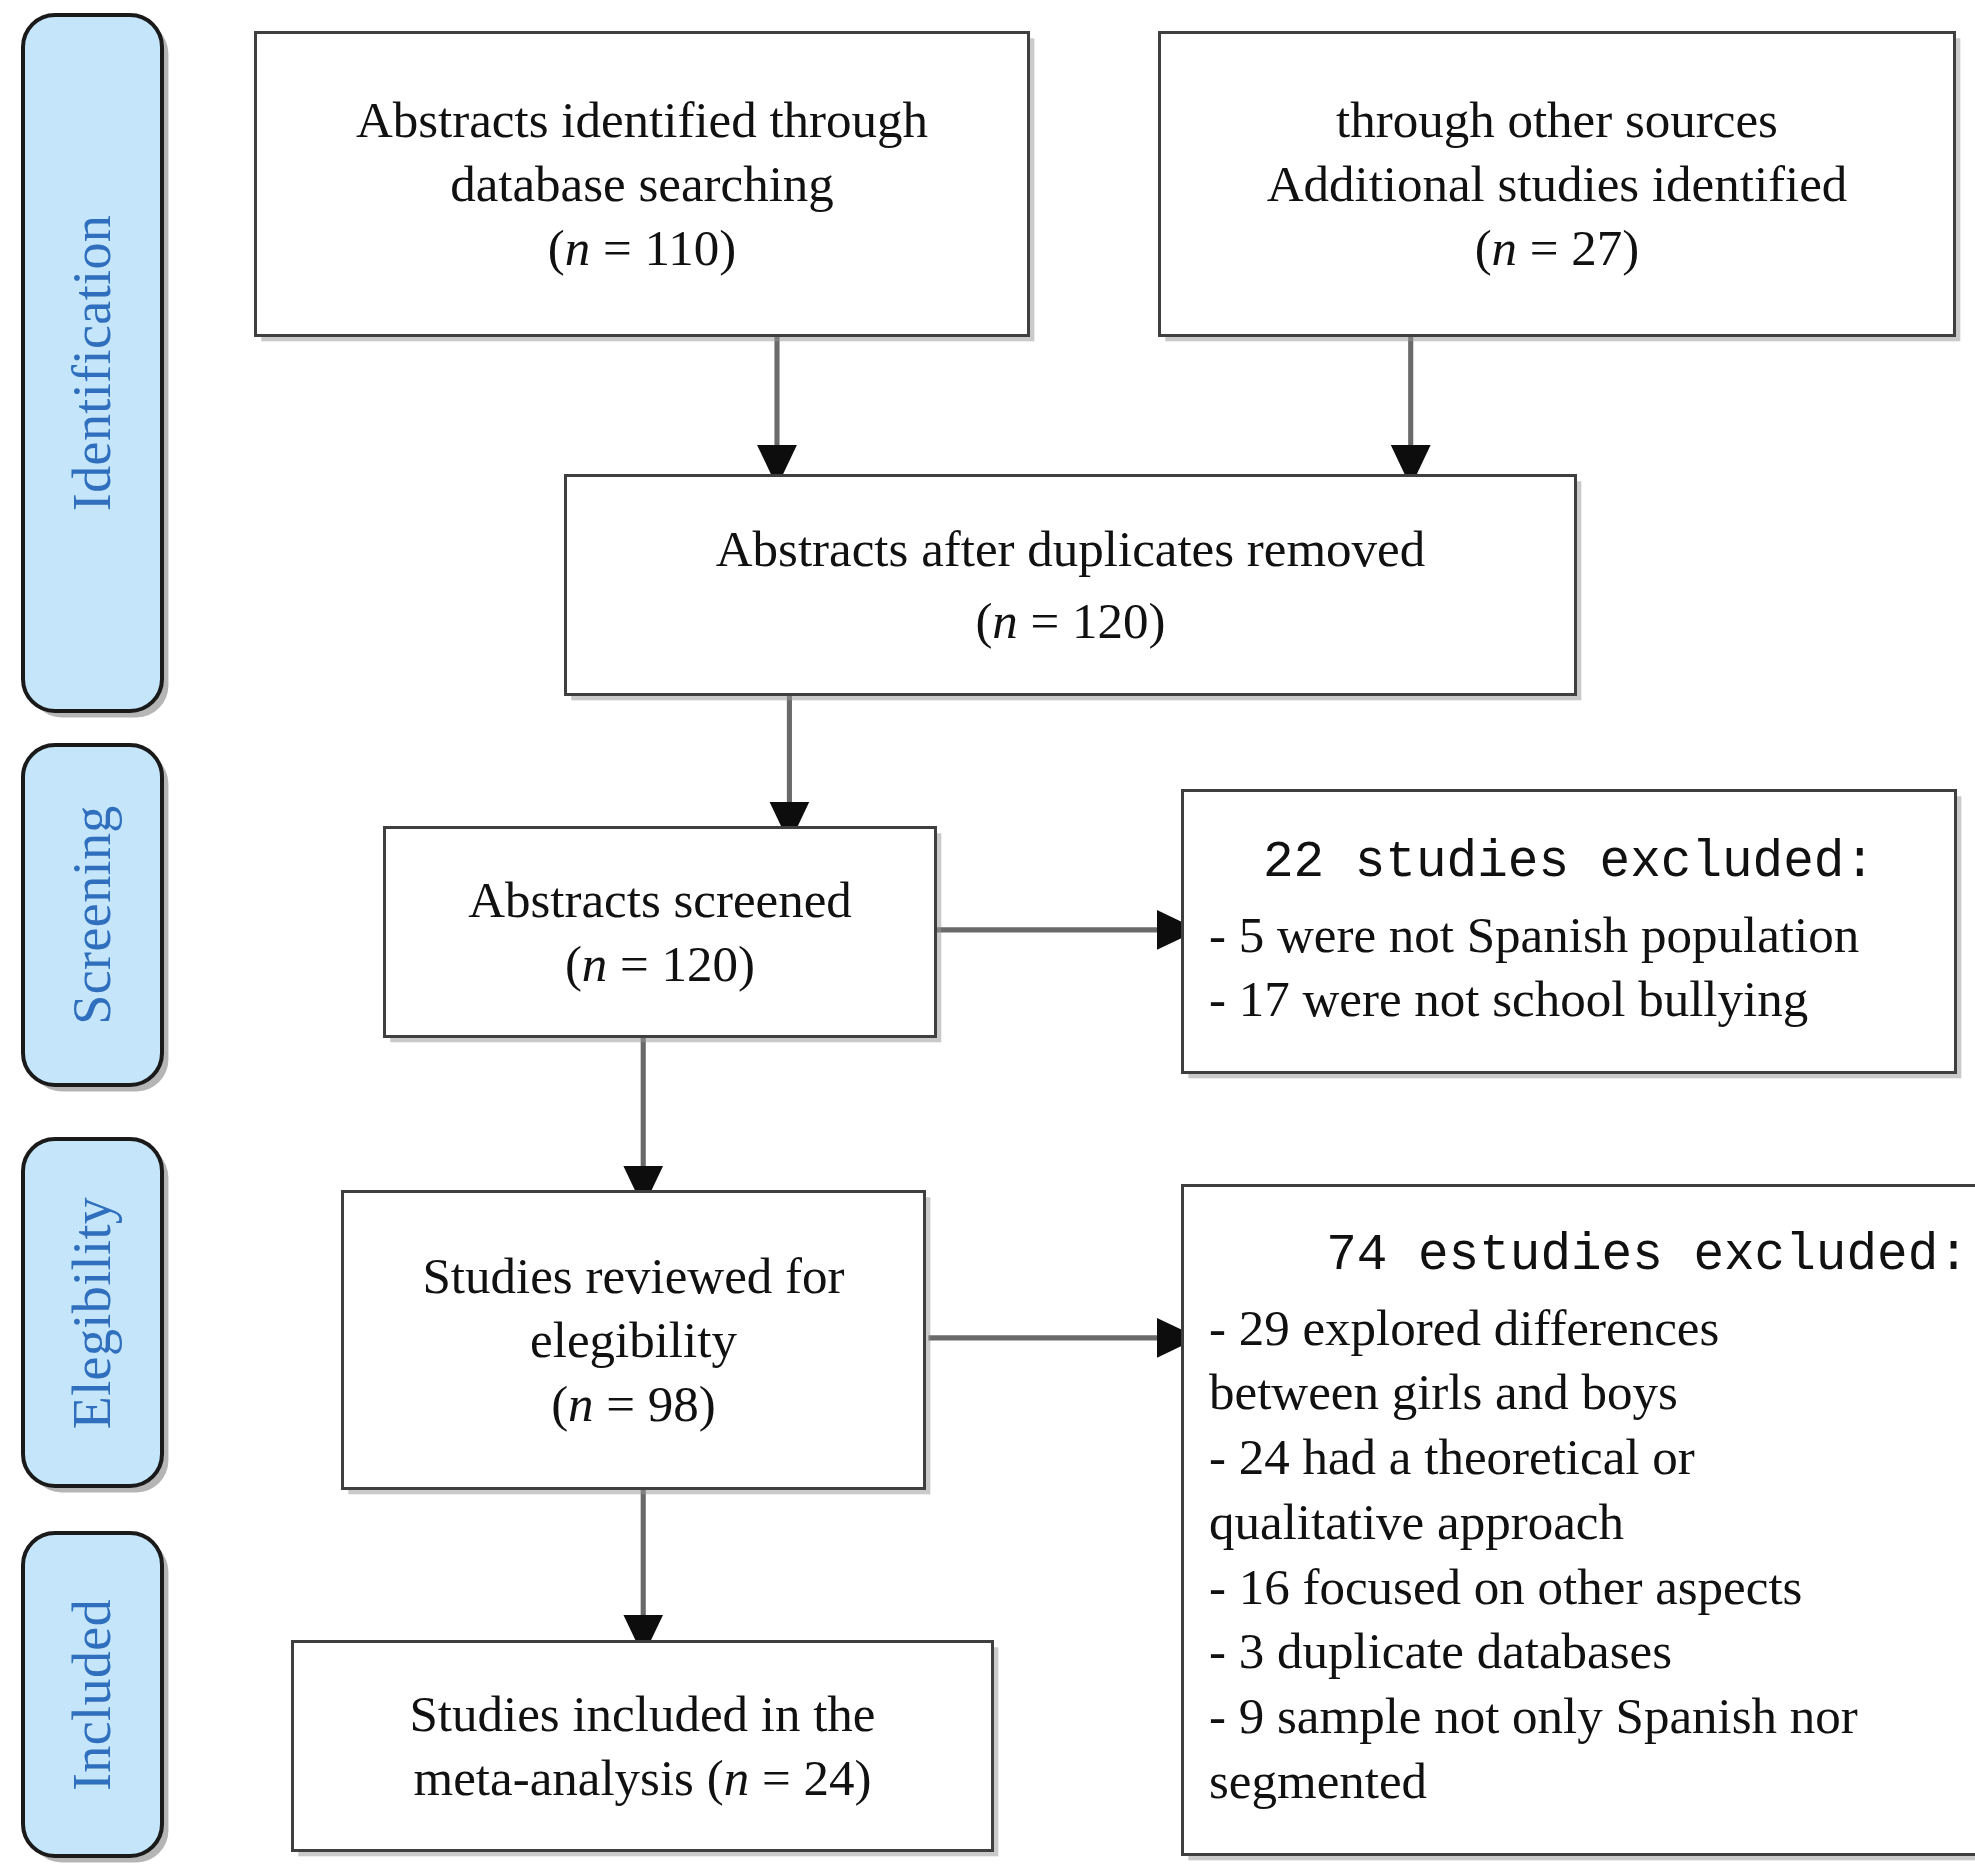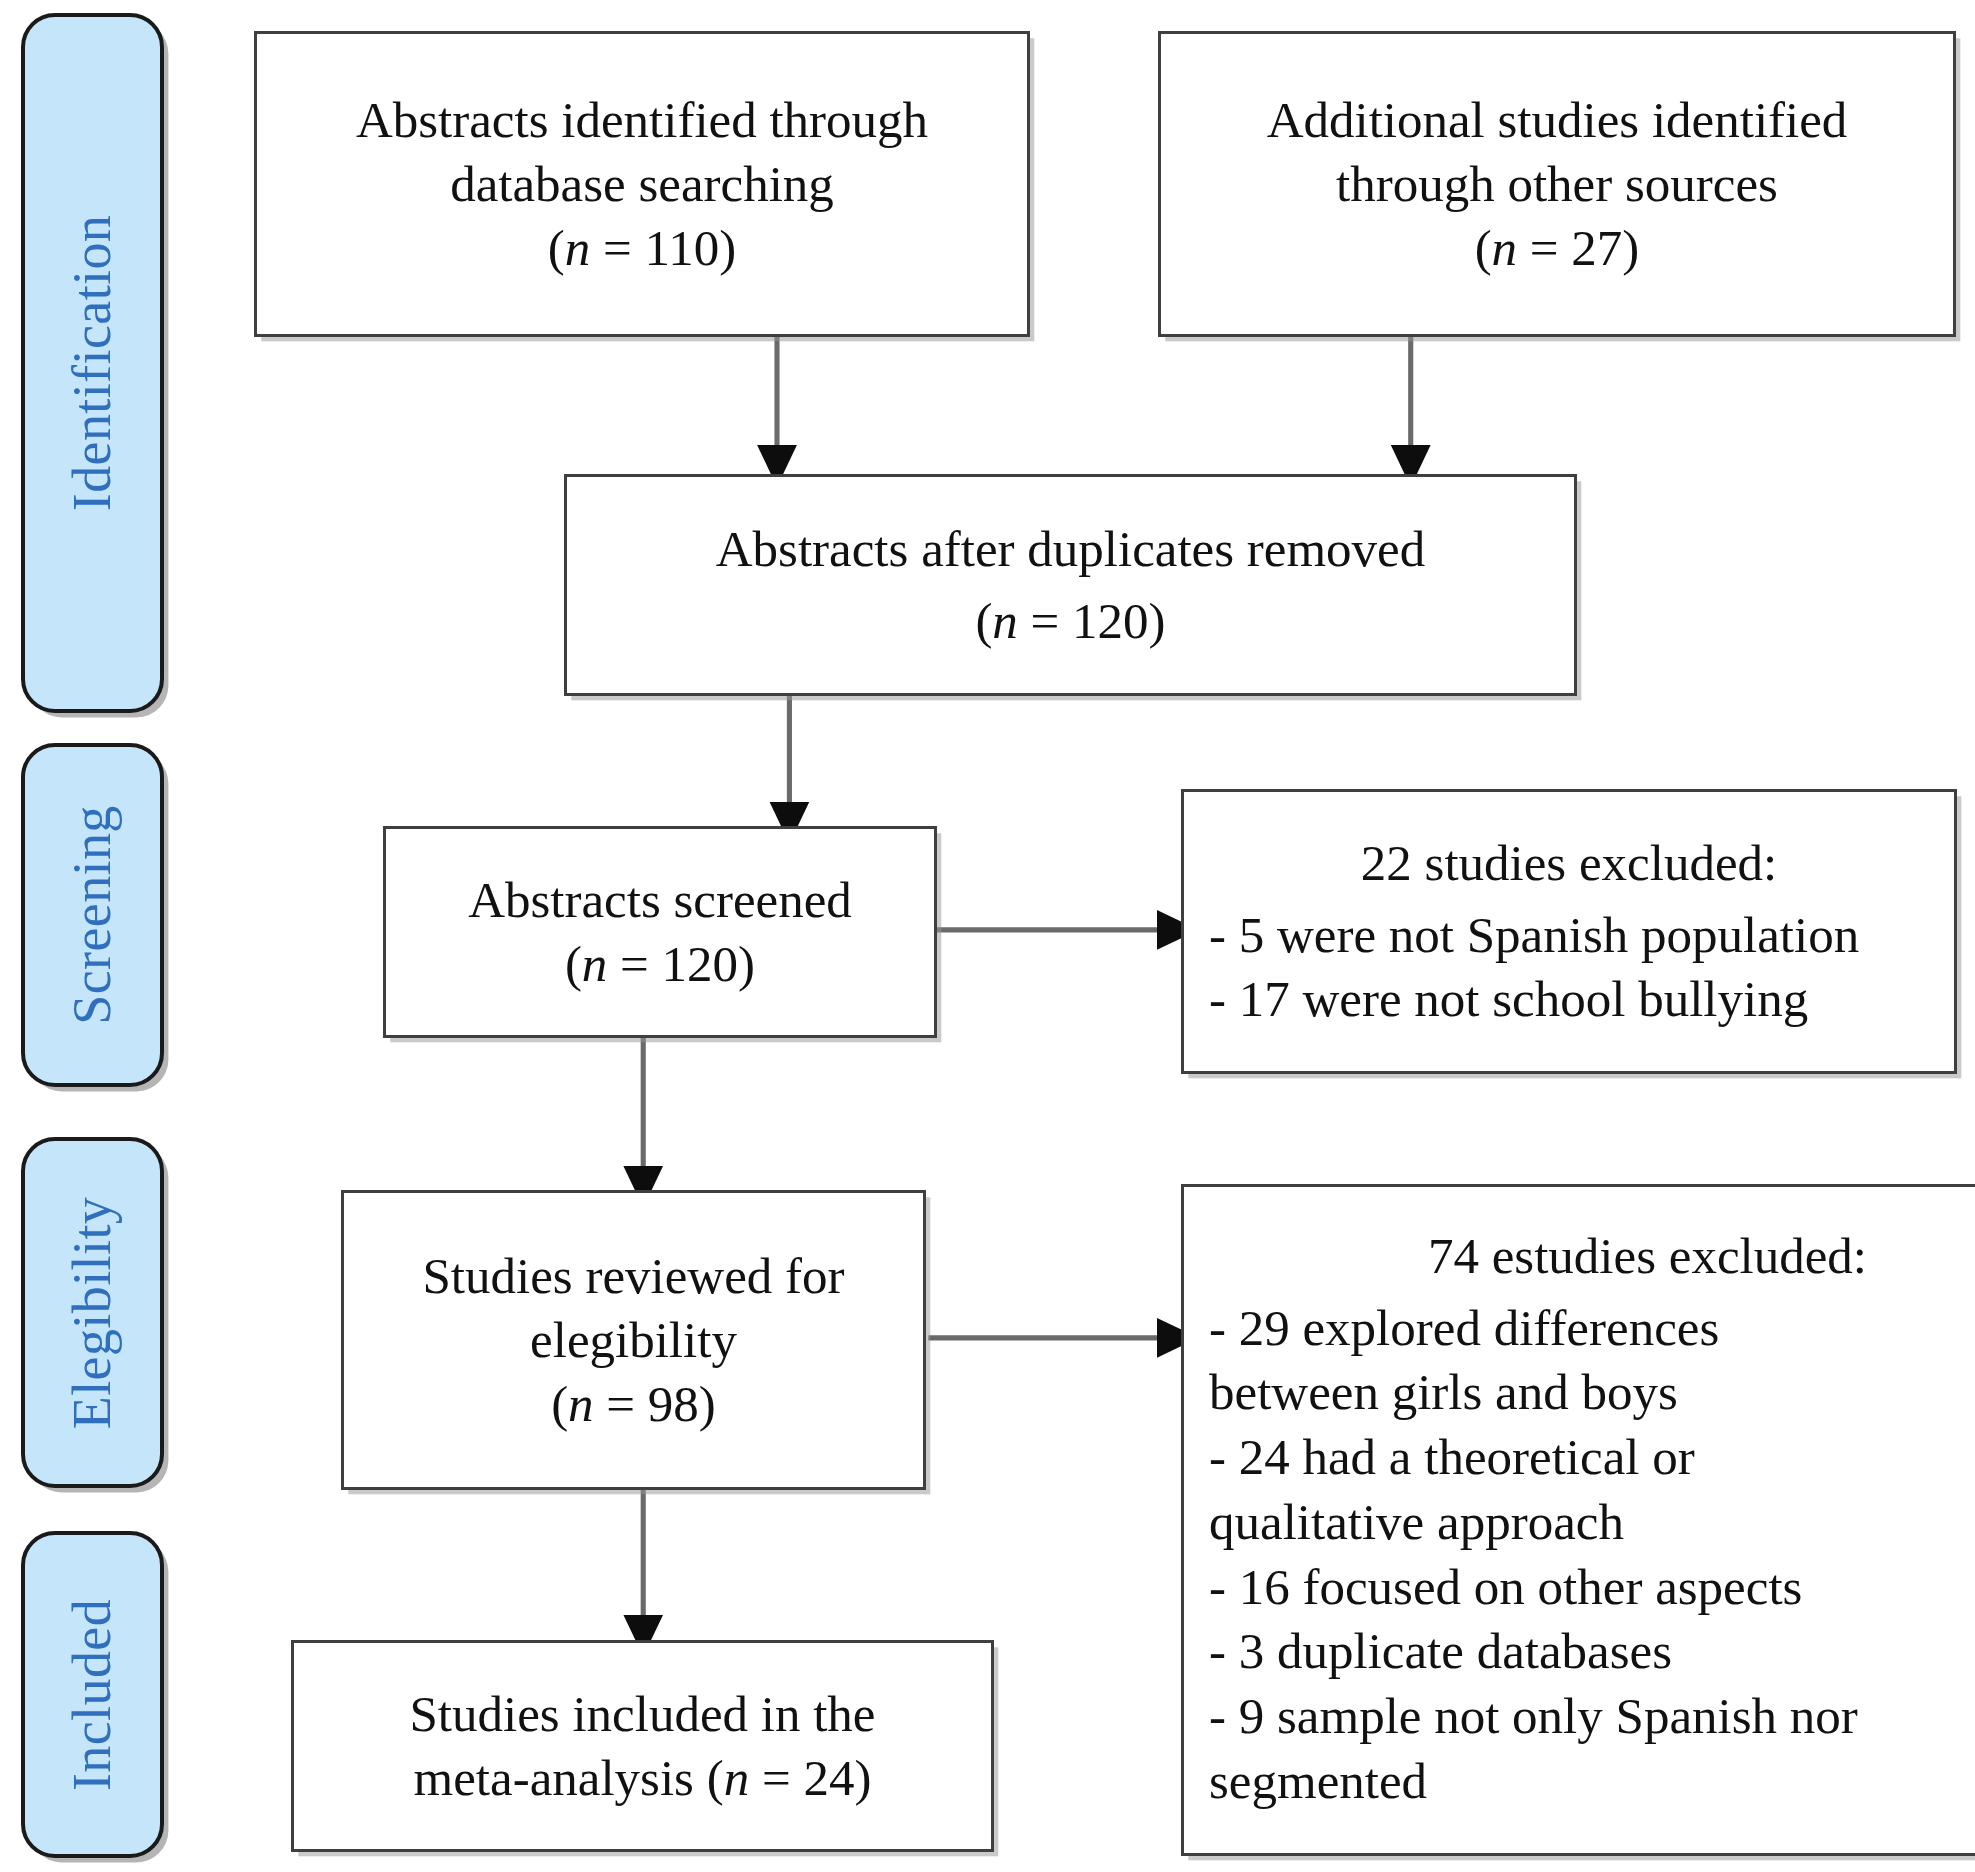--- a/index.html
+++ b/index.html
@@ -67,21 +67,21 @@
   }
   .box-text .ital {
     font-style: italic;
   }
   .excl-head {
     color: #111111;
     font-size: 51px;
     line-height: 1.26;
     text-align: center;
     padding: 0 19px 7.3px 19px;
-    font-family: Liberation Serif, serif;
+    font-family: Liberation Mono, monospace;
   }
   .excl-line {
     color: #111111;
     font-size: 51px;
     line-height: 1.27;
     text-align: left;
     padding: 0 14.6px 0 25px;
     font-family: "Liberation Serif", "DejaVu Serif", serif;
   }
 </style>
@@ -132,22 +132,22 @@
 
   <div class="flow-box" style="left:254px; top:31px; width:776px; height:306px;">
     <div class="box-text">Abstracts identified through</div>
     <div class="box-text">database searching</div>
     <div class="box-text">
       <span>(</span><span class="ital">n</span><span> = 110)</span>
     </div>
   </div>
 
   <div class="flow-box" style="left:1158px; top:31px; width:798px; height:306px;">
+    <div class="box-text">through other sources</div>
     <div class="box-text">Additional studies identified</div>
-    <div class="box-text">through other sources</div>
     <div class="box-text">
       <span>(</span><span class="ital">n</span><span> = 27)</span>
     </div>
   </div>
 
   <div class="flow-box" style="left:564px; top:474px; width:1013px; height:222px;gap:8px;">
     <div class="box-text">Abstracts after duplicates removed</div>
     <div class="box-text">
       <span>(</span><span class="ital">n</span><span> = 120)</span>
     </div>

